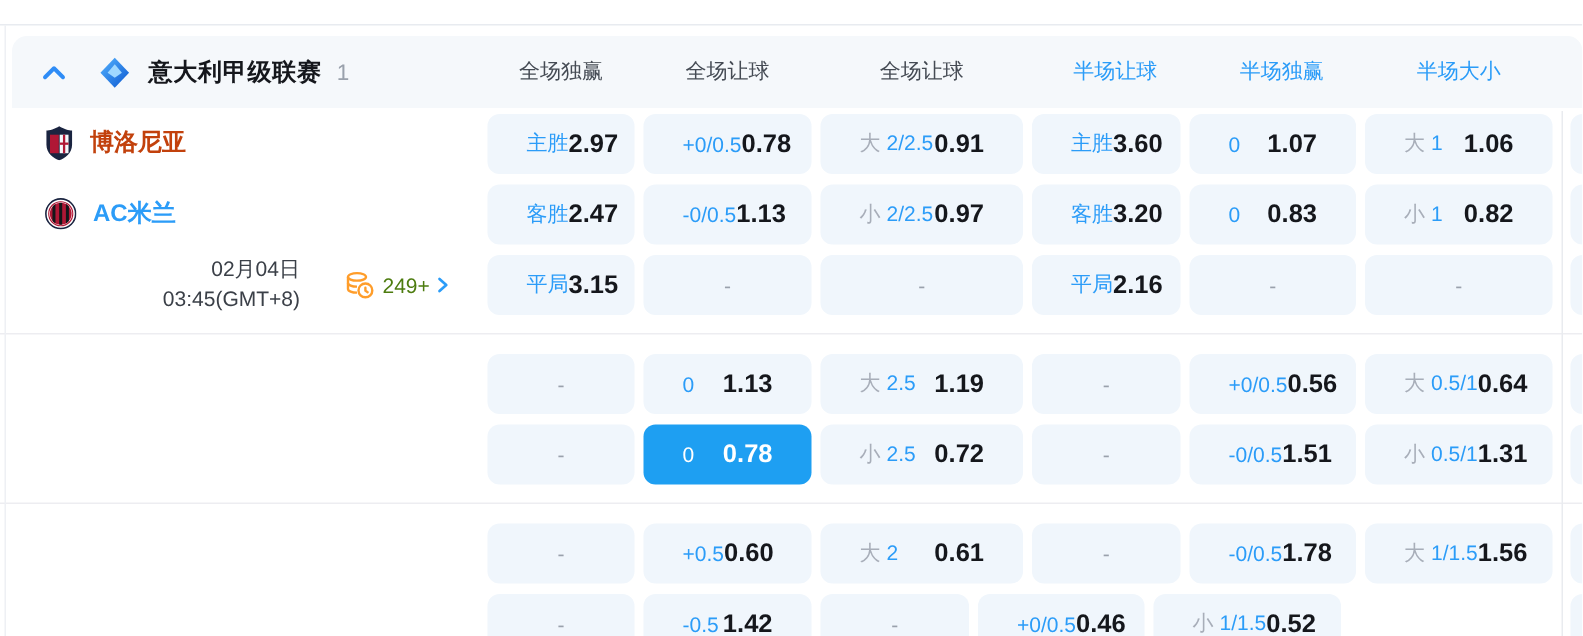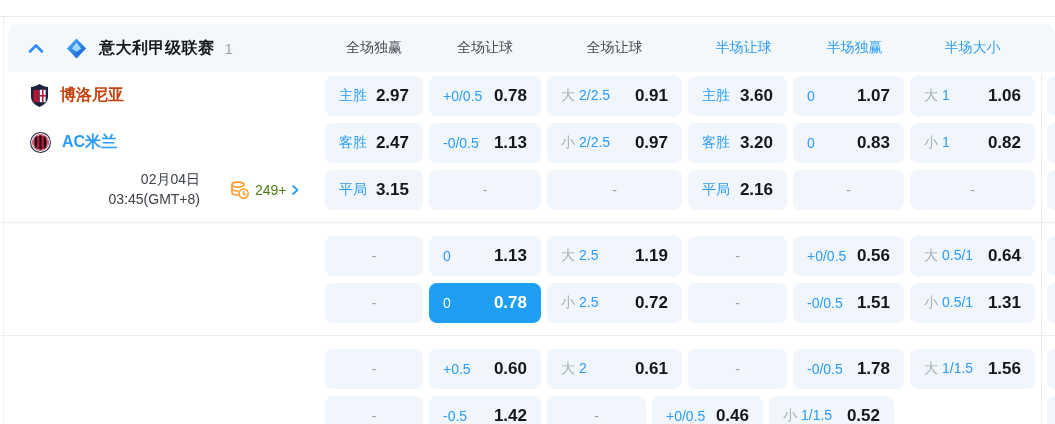--- a/index.html
+++ b/index.html
@@ -36,21 +36,21 @@
   .team-name.away { color:#2b9cf8; }
   .side.info { }
   .dt { width:200px; text-align:right; font-size:14px; color:#3b4048; line-height:1.4; }
   .mk { margin-left:30px; display:flex; align-items:center; cursor:pointer; }
   .mk-count { margin-left:5px; font-size:14px; color:#4d7c0f; }
   .mk-arrow { margin-left:3px; display:flex; align-items:center; }
 
   .cell {
     height:40px; margin:0 3px; border-radius:8px; background:#f0f6fc;
     display:flex; align-items:center; justify-content:space-between;
-    padding:0 14px; cursor:pointer;
+    padding:0 26px; cursor:pointer;
   }
   .cell.b0{width:98px}.cell.b1{width:112px}.cell.b2{width:135px}
   .cell.b3{width:99px}.cell.b4{width:111px}.cell.b5{width:125px}
   .lab { color:#2b9cf8; font-size:14px; white-space:nowrap; }
   .pfx { color:#a8aeb9; margin-right:4px; }
   .val { color:#15171c; font-weight:700; font-size:17px; white-space:nowrap; }
   .cell.empty { justify-content:center; cursor:default; }
   .cell.empty .dash { color:#9aa1ac; font-size:14px; }
   .cell.selected { background:#1e9ff2; }
   .cell.selected .lab, .cell.selected .val, .cell.selected .pfx { color:#fff; }

